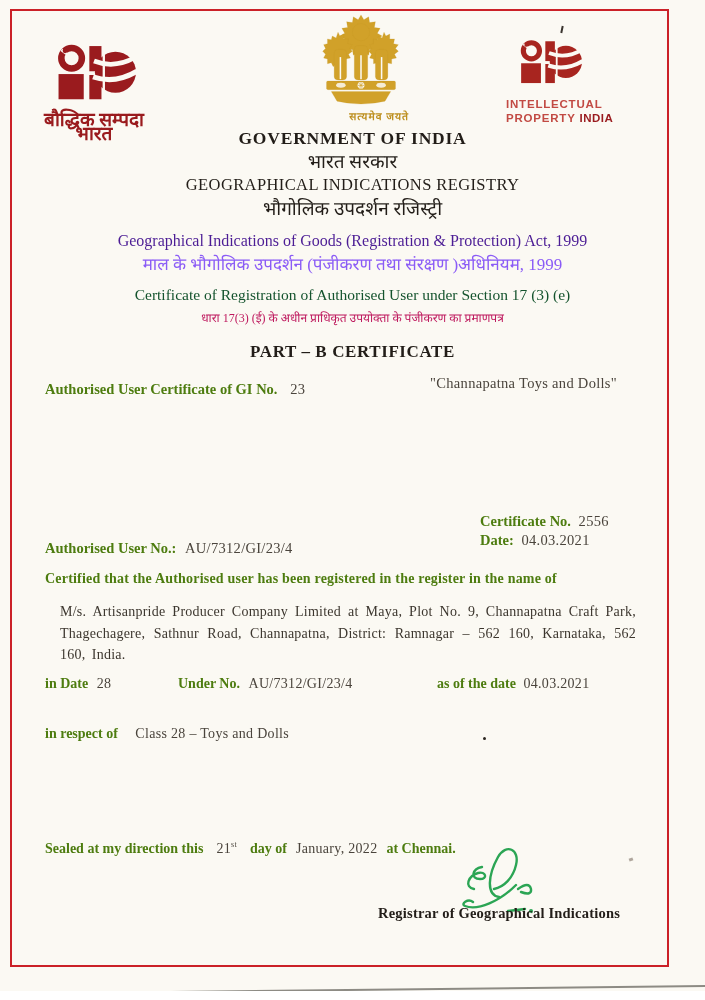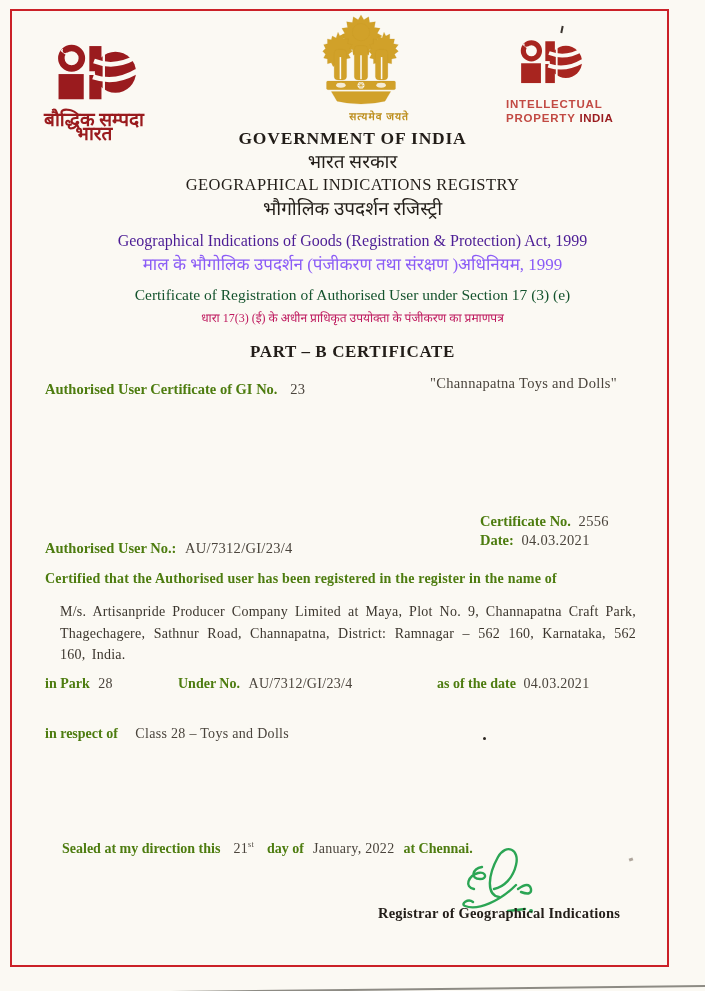--- a/index.html
+++ b/index.html
@@ -63,21 +63,21 @@
     position:absolute;left:45px;top:601px;width:576px;
     font-size:14px;line-height:21.5px;text-align:justify;
     color:#3c362e;letter-spacing:0.25px;word-spacing:2.5px;margin-left:15px;
   }
   .row-class{position:absolute;left:45px;top:676px;width:580px;height:20px;font-size:14px;}
   .row-class .seg1{position:absolute;left:0;top:0;}
   .row-class .seg2{position:absolute;left:133px;top:0;}
   .row-class .seg3{position:absolute;left:392px;top:0;}
   .row-respect{position:absolute;left:45px;top:726px;font-size:14px;}
   .row-respect .val{margin-left:14px;}
-  .row-sealed{position:absolute;left:62px;top:840px;font-size:14px;}
+  .row-sealed{position:absolute;left:45px;top:840px;font-size:14px;}
   .row-sealed .gap-s{display:inline-block;width:9px;}
   .row-sealed .gap-m{display:inline-block;width:13px;}
   .row-sealed sup{font-size:8px;color:#4a443c;}
   .signature{position:absolute;left:452px;top:845px;}
   .row-registrar{position:absolute;right:85px;top:905px;font-size:14.5px;font-weight:bold;letter-spacing:0.2px;}
   
   .artifact-dot{position:absolute;left:483px;top:737px;width:3px;height:3px;border-radius:50%;background:#2b2620;}
   .artifact-tick{position:absolute;left:561px;top:26px;width:2px;height:7px;background:#3a352f;transform:rotate(12deg);}
   .artifact-tick2{position:absolute;left:629px;top:858px;width:4px;height:3px;background:#8f8377;transform:rotate(-20deg);opacity:.7;}
 </style>
@@ -203,21 +203,21 @@
     <span class="lbl">Authorised User No.:</span>
     <span class="val" style="margin-left:5px;">AU/7312/GI/23/4</span>
   </div>
 
   <div class="row-certified lbl">Certified that the Authorised user has been registered in the register in the name of</div>
 
   <div class="address">M/s. Artisanpride Producer Company Limited at Maya, Plot No. 9, Channapatna Craft Park, Thagechagere, Sathnur Road, Channapatna, District: Ramnagar – 562 160, Karnataka, 562 160, India.</div>
 
   <div class="row-class">
     <span class="seg1">
-      <span class="lbl">in Park</span>
+      <span class="lbl">in Date</span>
       <span class="val" style="margin-left:5px;">28</span>
     </span>
     <span class="seg2">
       <span class="lbl">Under No.</span>
       <span class="val" style="margin-left:5px;">AU/7312/GI/23/4</span>
     </span>
     <span class="seg3">
       <span class="lbl">as of the date</span>
       <span class="val" style="margin-left:4px;">04.03.2021</span>
     </span>

